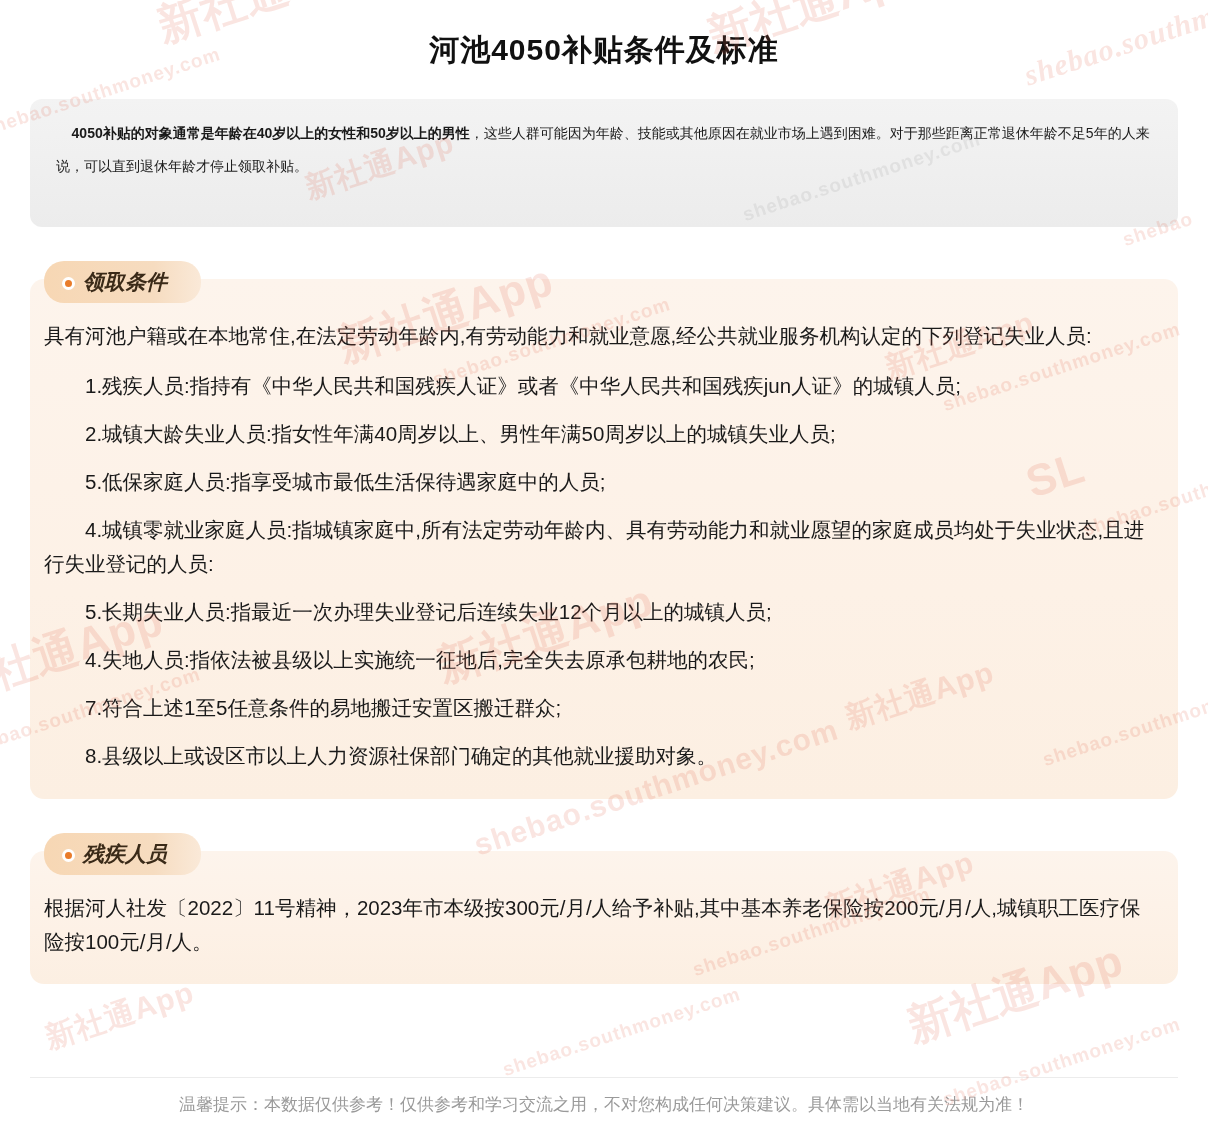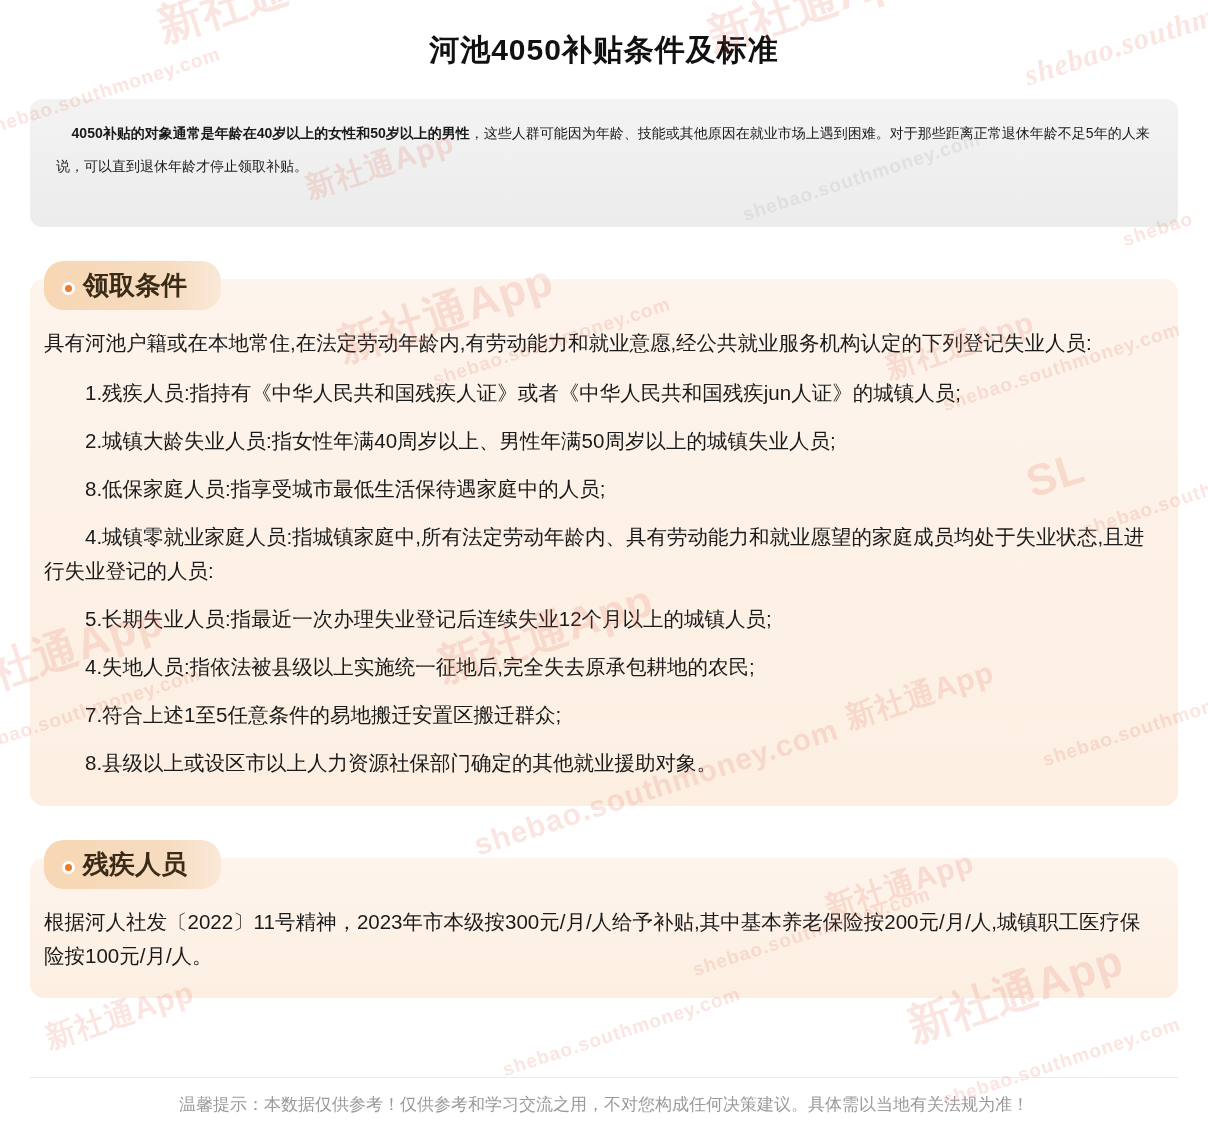--- a/index.html
+++ b/index.html
@@ -105,25 +105,26 @@
     border-radius: 14px;
     z-index: 0;
   }
 
   .sec-head {
     display: inline-block;
     position: relative;
     z-index: 2;
     background: linear-gradient(90deg, #f7d7b4 0%, #f6dcc0 70%, #fae9d8 100%);
     color: #3a2a18;
-    font-size: 26px;
+    font-size: 21px;
     font-weight: bold;
     padding: 7px 34px 7px 18px;
     border-radius: 20px;
     margin-left: 14px;
+    font-style: italic;
   }
   .sec-head .dot {
     display: inline-block;
     width: 13px;
     height: 13px;
     border-radius: 50%;
     border: 3px solid #ffffff;
     background: #e97c2a;
     vertical-align: -1px;
     margin-right: 8px;
@@ -219,21 +220,21 @@
   <div class="section">
     <div class="sec-wrap sec1">
       <div class="sec-body-bg"></div>
       <div class="sec-head">
         <span class="dot"></span><span>领取条件</span>
       </div>
       <div class="sec-body">
         <p class="para lead">具有河池户籍或在本地常住,在法定劳动年龄内,有劳动能力和就业意愿,经公共就业服务机构认定的下列登记失业人员:</p>
         <p class="para indent">1.残疾人员:指持有《中华人民共和国残疾人证》或者《中华人民共和国残疾jun人证》的城镇人员;</p>
         <p class="para indent">2.城镇大龄失业人员:指女性年满40周岁以上、男性年满50周岁以上的城镇失业人员;</p>
-        <p class="para indent">8.低保家庭人员:指享受城市最低生活保待遇家庭中的人员;</p>
+        <p class="para indent">5.低保家庭人员:指享受城市最低生活保待遇家庭中的人员;</p>
         <p class="para indent">4.城镇零就业家庭人员:指城镇家庭中,所有法定劳动年龄内、具有劳动能力和就业愿望的家庭成员均处于失业状态,且进行失业登记的人员:</p>
         <p class="para indent">5.长期失业人员:指最近一次办理失业登记后连续失业12个月以上的城镇人员;</p>
         <p class="para indent">4.失地人员:指依法被县级以上实施统一征地后,完全失去原承包耕地的农民;</p>
         <p class="para indent">7.符合上述1至5任意条件的易地搬迁安置区搬迁群众;</p>
         <p class="para indent">8.县级以上或设区市以上人力资源社保部门确定的其他就业援助对象。</p>
       </div>
     </div>
   </div>
 
   <div class="section">

